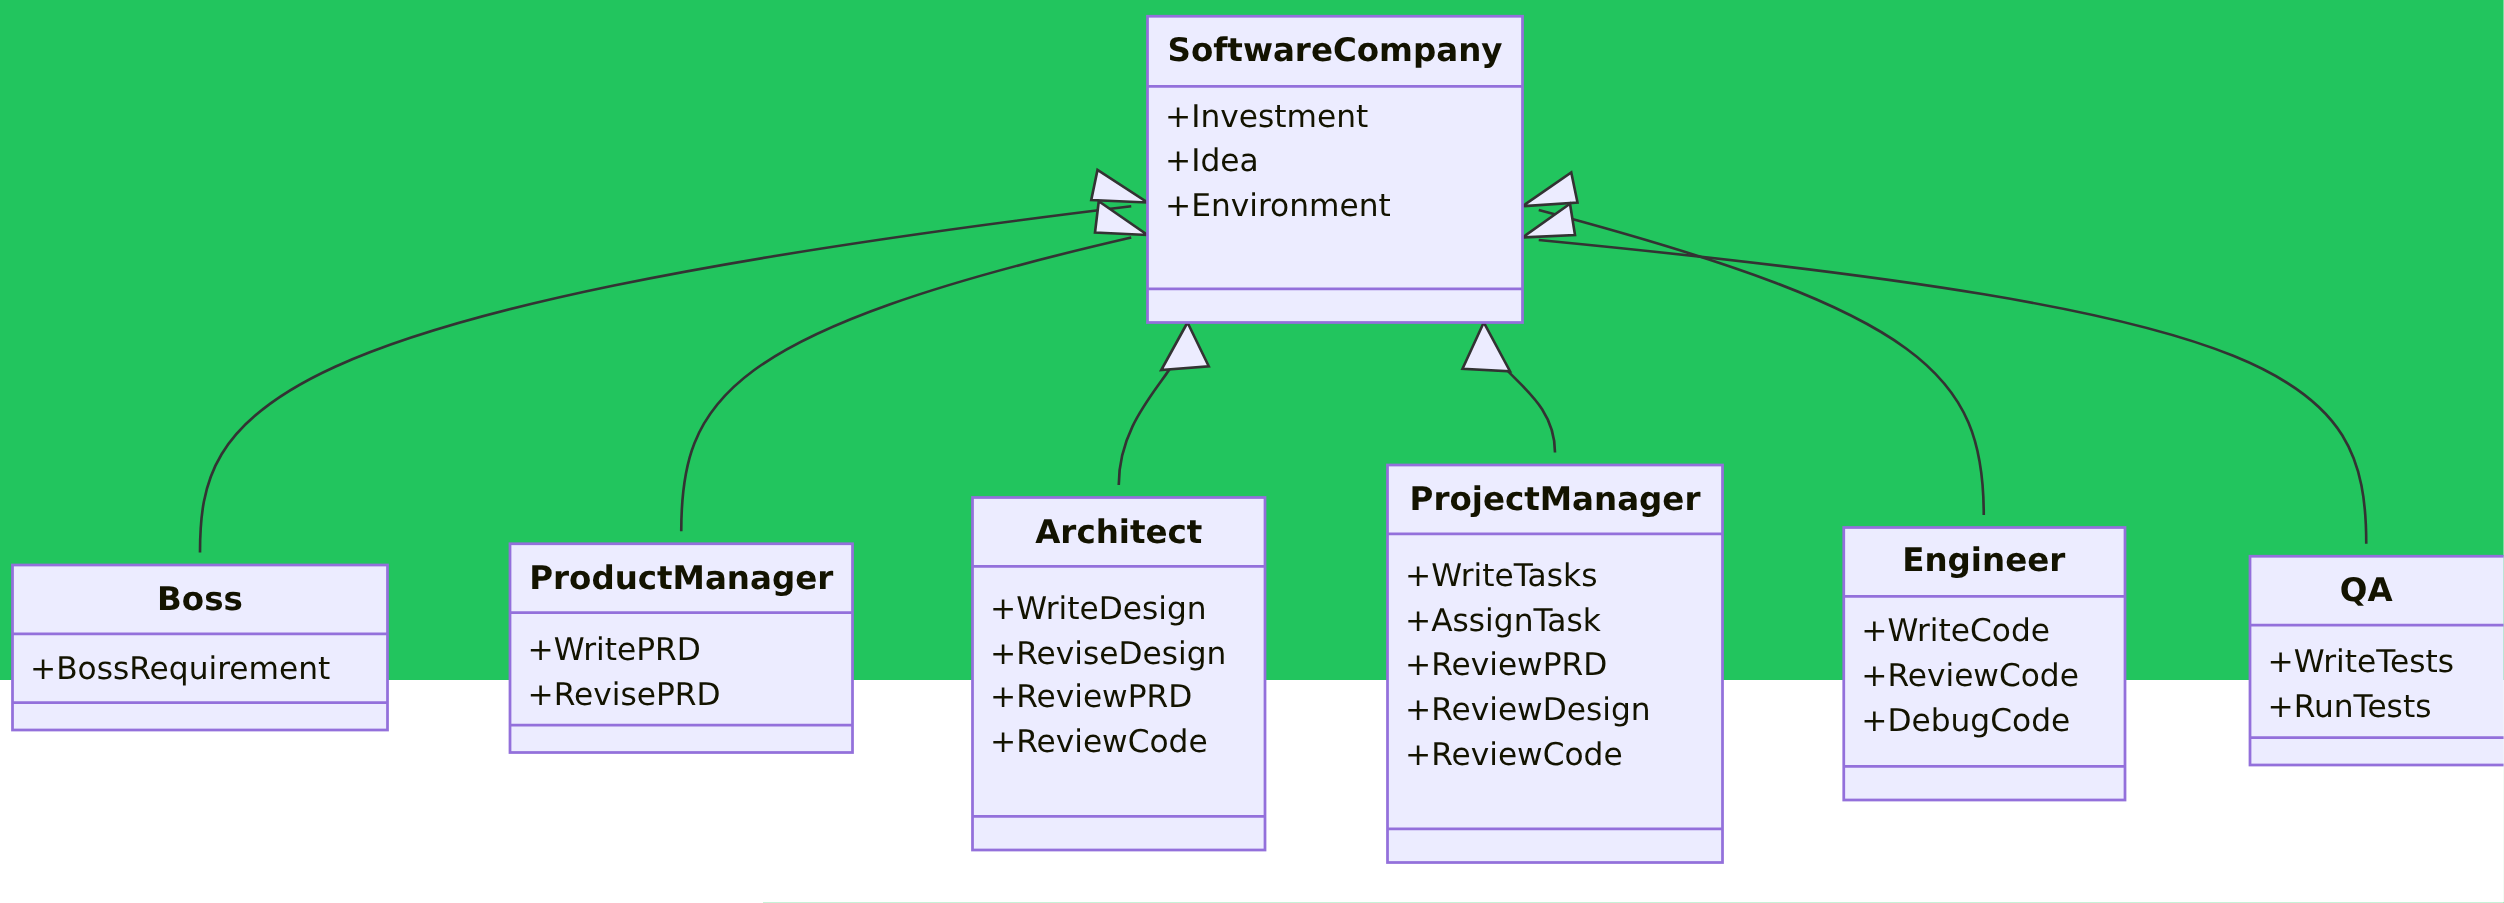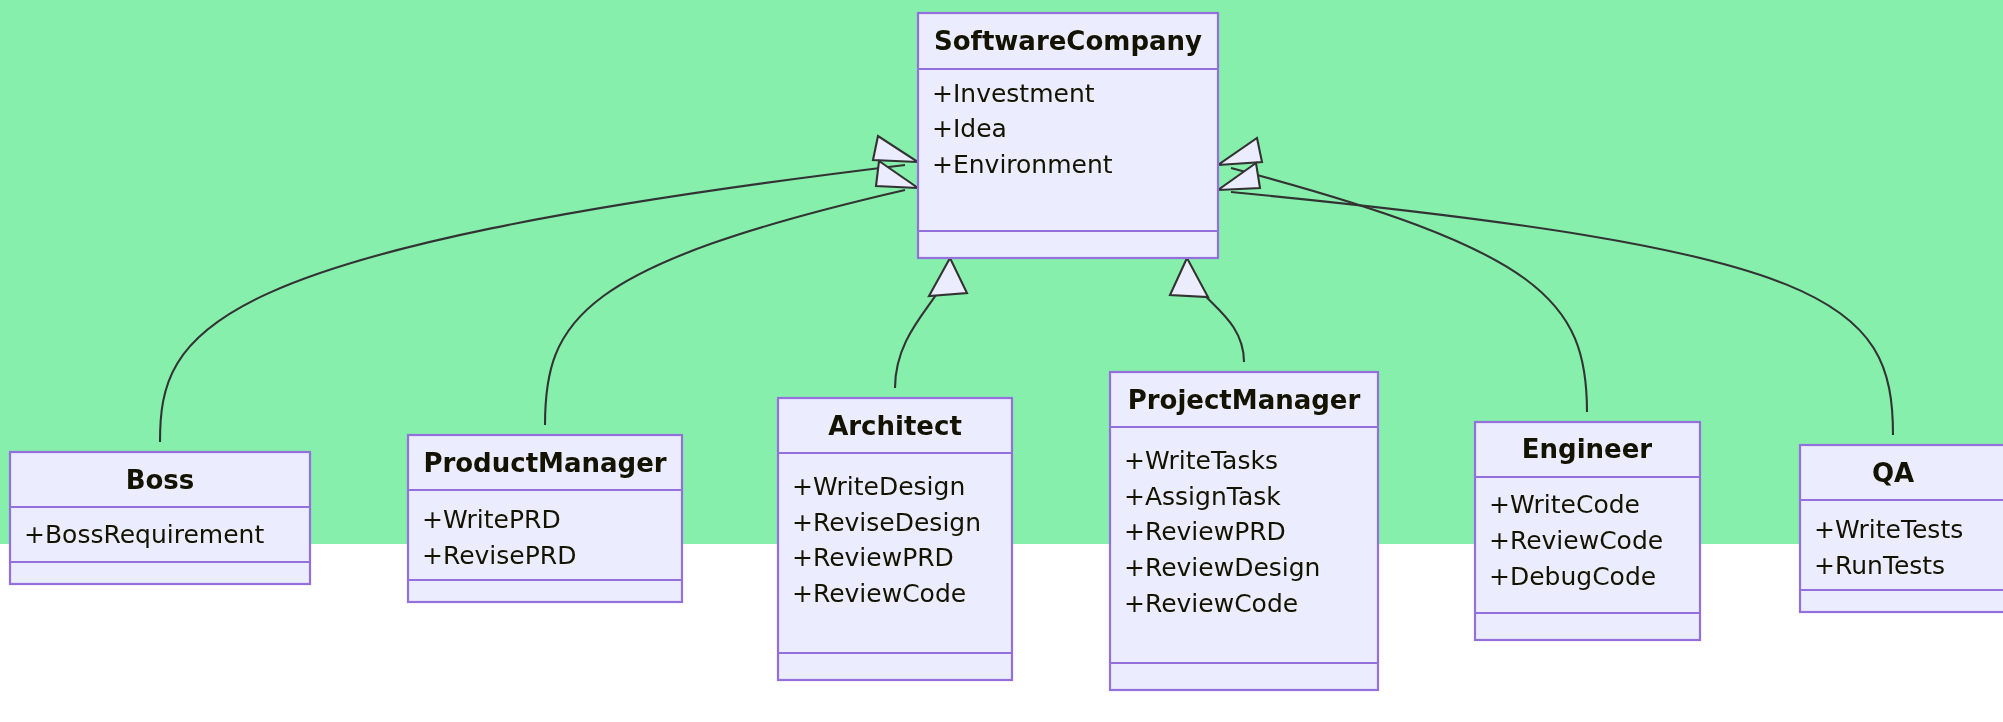--- a/index.html
+++ b/index.html
@@ -10,21 +10,21 @@
   body {
     width: 2003px;
     height: 722px;
     font-family: "DejaVu Sans", sans-serif;
     overflow: hidden;
   }
   #diagram-root {
     position: relative;
     width: 2003px;
     height: 544px;
-    background: #86efac;
+    background: #22c55e;
   }
   svg#uml-canvas {
     position: absolute;
     top: 0;
     left: 0;
     width: 2003px;
     height: 722px;
     display: block;
   }
   .cls-box-rect {

